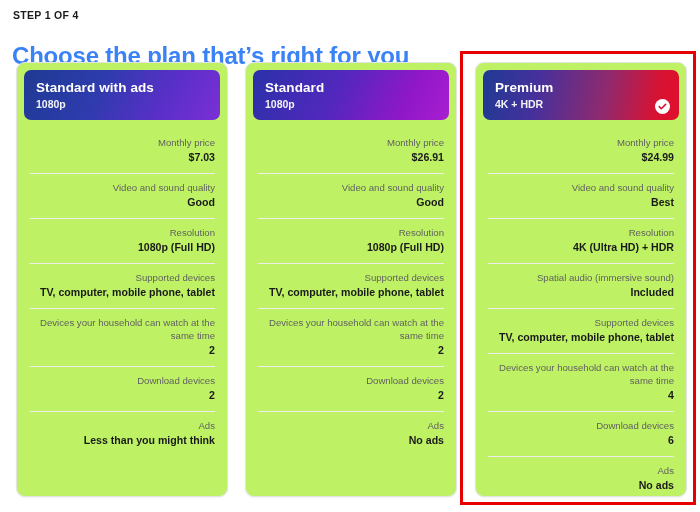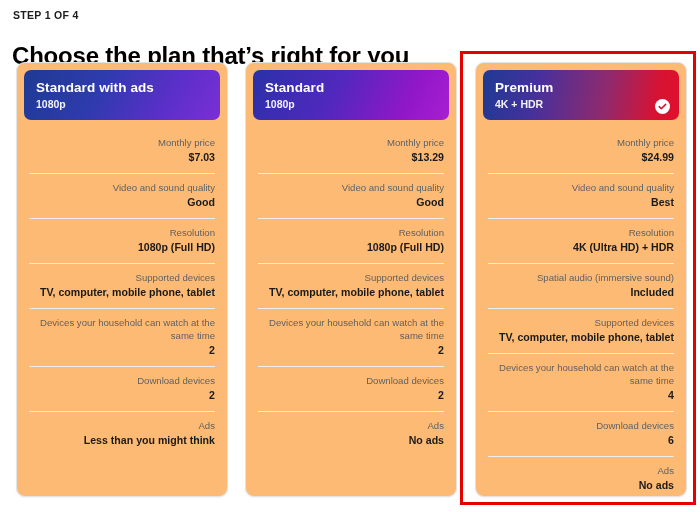--- a/index.html
+++ b/index.html
@@ -31,38 +31,38 @@
     letter-spacing: 0.3px;
     color: #1b1b1b;
   }
 
   .page-title {
     position: absolute;
     left: 12px;
     top: 26px;
     font-size: 24px;
     font-weight: 600;
-    color: #000000;
+    color: #3b82f6;
     letter-spacing: -0.2px;
     white-space: nowrap;
   }
 
   .cards-row {
     position: absolute;
     left: 0;
     top: 62px;
     width: 700px;
     height: 442px;
   }
 
   .plan-card {
     position: absolute;
     top: 0;
     width: 212px;
-    background: #fdba74;
+    background: #bef264;
     border: 1px solid #e3e3e3;
     border-radius: 9px;
     box-sizing: border-box;
     box-shadow: 0 1px 2px rgba(0,0,0,0.05);
     overflow: hidden;
   }
 
   .plan-card.card-0 { left: 16px; height: 435px; }
   .plan-card.card-1 { left: 245px; height: 435px; }
   .plan-card.card-2 { left: 475px; height: 435px; }
@@ -205,21 +205,21 @@
         </div>
       </div>
       <div class="plan-card card-1">
         <div class="card-header header-grad-1">
           <div class="plan-name">Standard</div>
           <div class="plan-quality">1080p</div>
         </div>
         <div class="features">
           <div class="feature-row">
             <div class="feature-label">Monthly price</div>
-            <div class="feature-value">$13.29</div>
+            <div class="feature-value">$26.91</div>
           </div>
           <div class="feature-row">
             <div class="feature-label">Video and sound quality</div>
             <div class="feature-value">Good</div>
           </div>
           <div class="feature-row">
             <div class="feature-label">Resolution</div>
             <div class="feature-value">1080p (Full HD)</div>
           </div>
           <div class="feature-row">

